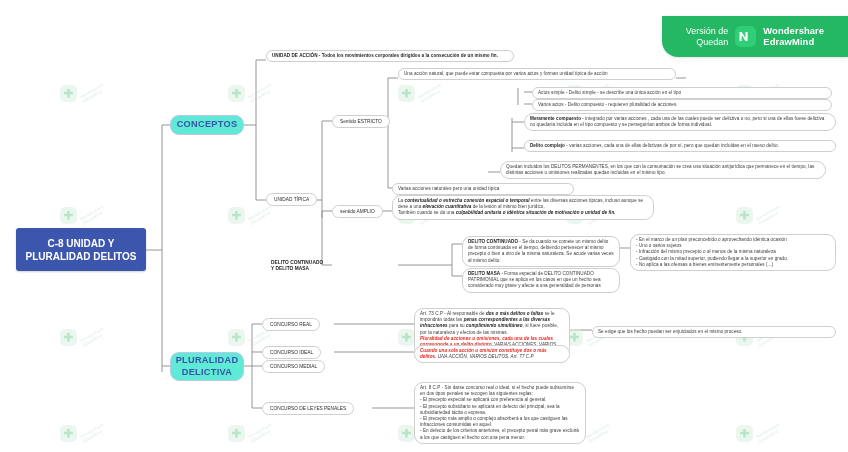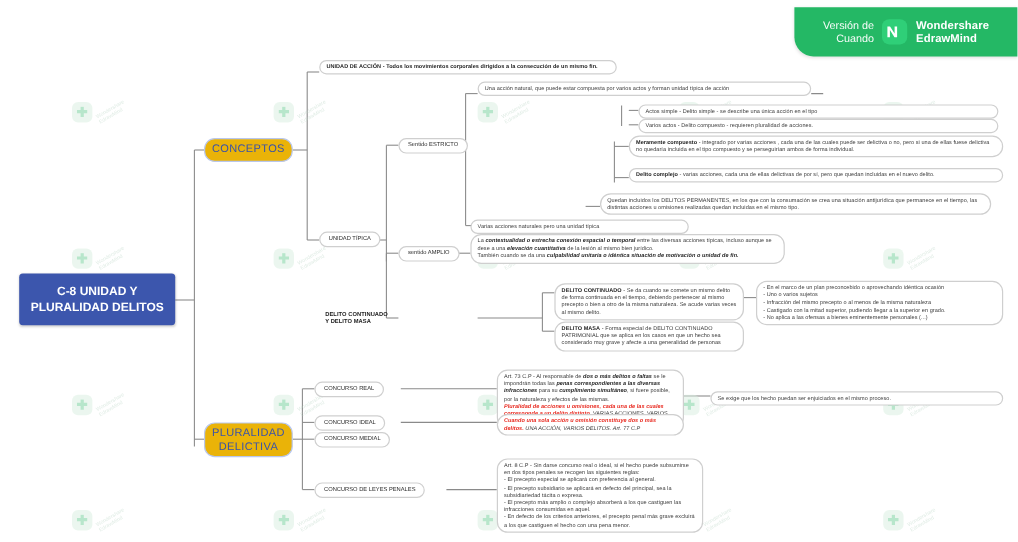--- a/index.html
+++ b/index.html
@@ -48,21 +48,21 @@
     line-height: 5.4px;
     color: #bfd8c9;
     transform: rotate(-30deg);
     white-space: nowrap;
     font-family: "Liberation Sans", sans-serif;
   }
 
   
   #trial-badge {
     position: absolute;
-    top: 6px; right: 0;
+    top: 16px; right: 0;
     width: 186px;
     height: 41px;
     background: #24b865;
     border-bottom-left-radius: 16px;
     display: flex;
     align-items: center;
     justify-content: center;
     gap: 7px;
     box-shadow: 0 1px 3px rgba(0,0,0,.12);
   }
@@ -143,25 +143,25 @@
     align-items: center;
     justify-content: center;
     text-align: center;
     box-shadow: 0 1px 2px rgba(0,0,0,.18);
   }
 
   
   .branch {
     position: absolute;
     box-sizing: border-box;
-    background: #eab308;
+    background: #5eead4;
     border: 0.8px solid #b9c7ec;
     border-radius: 9px;
     color: #3a53a8;
-    font-weight: normal;
+    font-weight: bold;
     font-size: 9.2px;
     line-height: 11.5px;
     display: flex;
     align-items: center;
     justify-content: center;
     text-align: center;
     letter-spacing: .3px;
   }
   #branch-conceptos { left: 170px; top: 115px; width: 74px; height: 20px; }
   #branch-pluralidad { left: 170px; top: 352px; width: 74px; height: 29px; }
@@ -312,21 +312,21 @@
     <div class="wm-badge"></div>
     <div class="wm-text"><span>Wondershare</span><br><span>EdrawMind</span></div>
   </div>
 <div class="wm" style="left:736px; top:418px;">
     <div class="wm-badge"></div>
     <div class="wm-text"><span>Wondershare</span><br><span>EdrawMind</span></div>
   </div>
 
 <div id="trial-badge">
   <div class="ver">
-    <span>Versión de</span><br><span>Cuando</span>
+    <span>Versión de</span><br><span>Quedan</span>
   </div>
   <div class="logo-sq">
     <svg width="15" height="15" viewBox="0 0 15 15">
         <path d="M1.5 12V3h2.2l3.8 6V3h2.1v9H7.4L3.6 6v6z" fill="#ffffff"></path>
       </svg>
   </div>
   <div class="brand">
     <span>Wondershare</span><br><span>EdrawMind</span>
   </div>
 </div>

